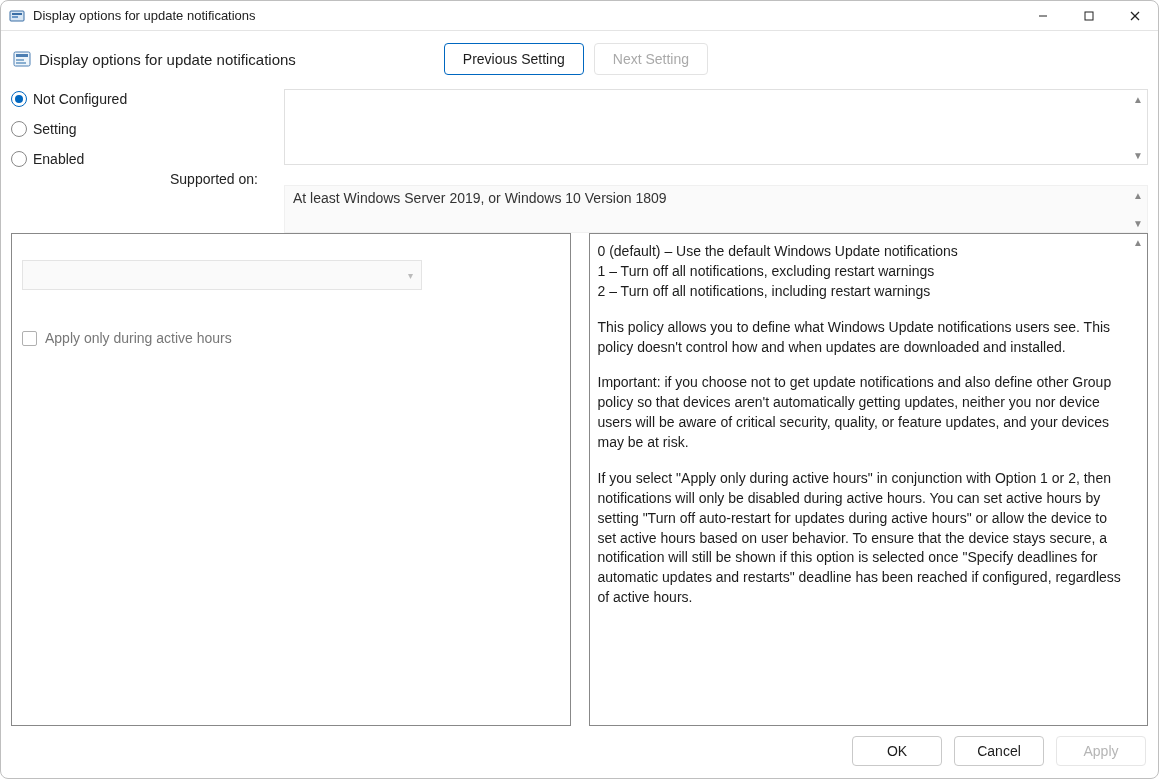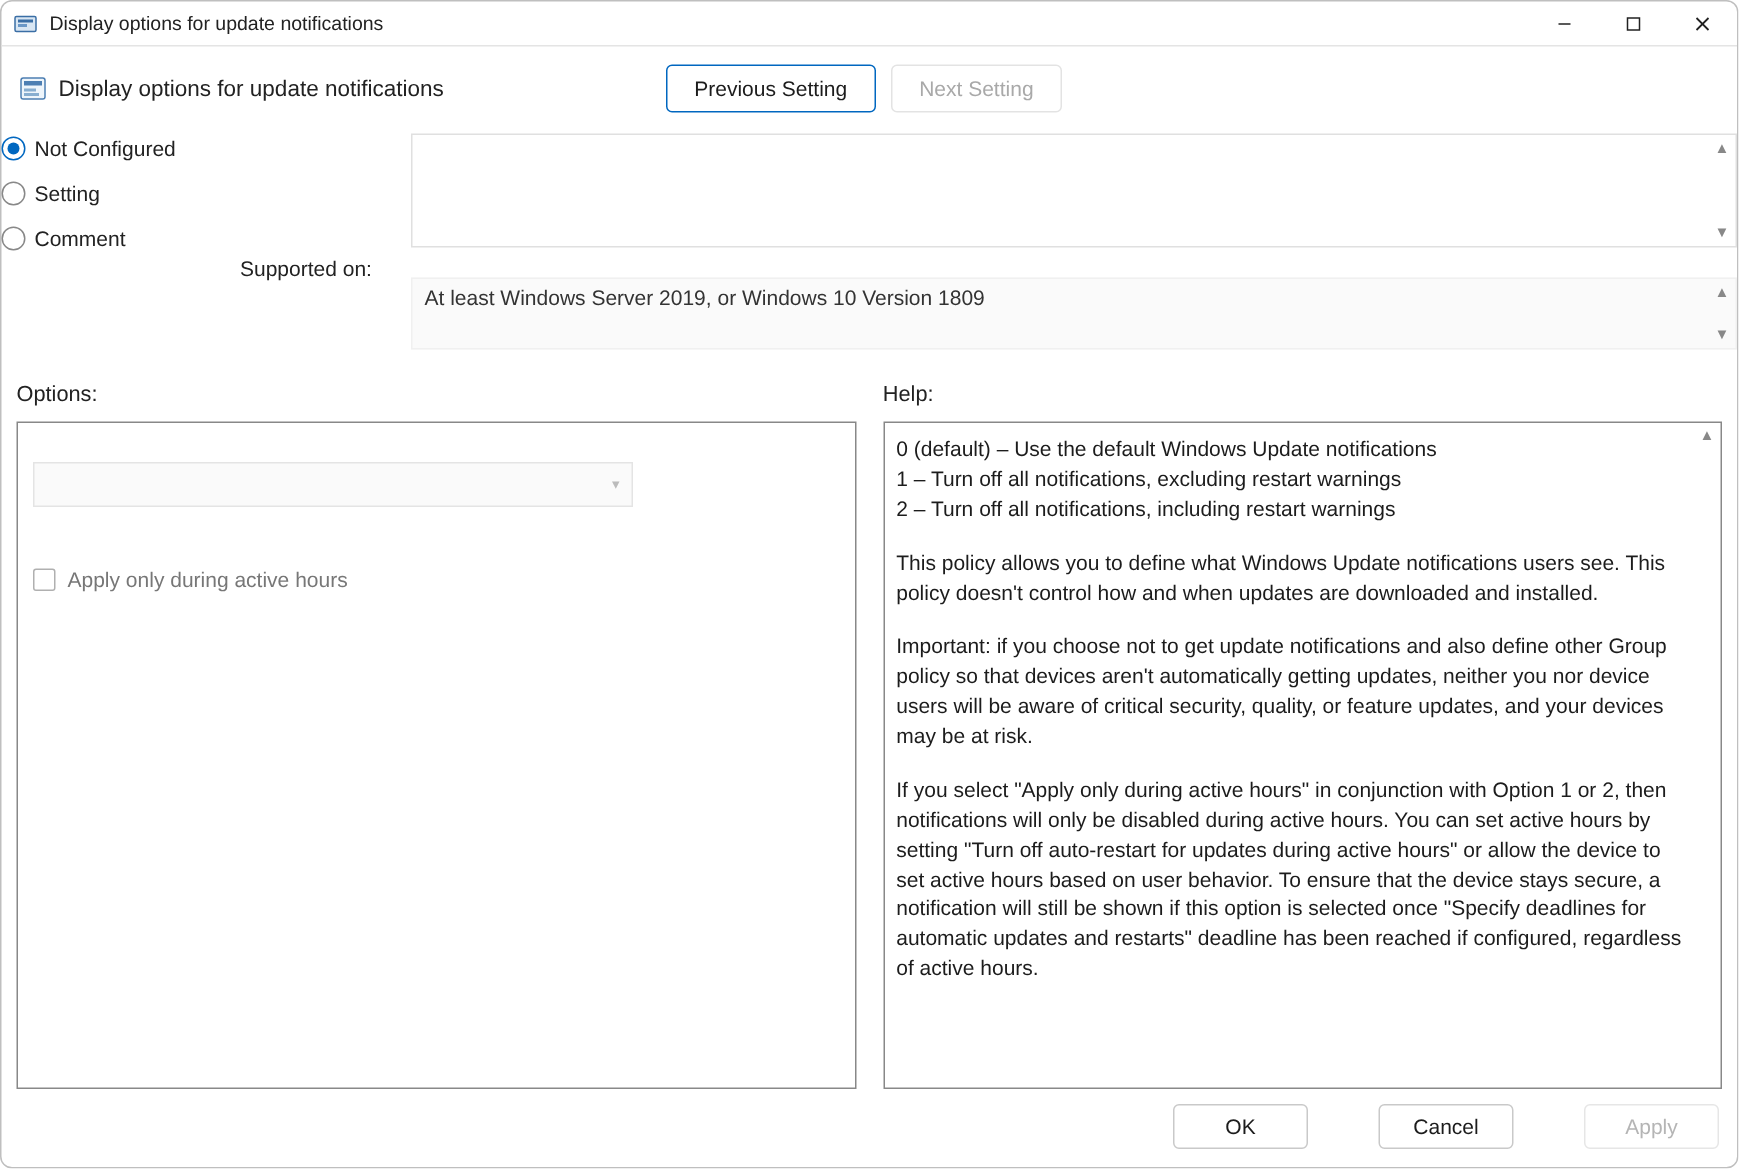--- a/index.html
+++ b/index.html
@@ -87,21 +87,21 @@
   }
   .nav-next {
     border: 1px solid #e3e3e3;
     color: #a9a9a9;
   }
 
   
   .config-grid {
     display: grid;
     grid-template-columns: 155px 110px 1fr;
-    padding: 0 0;
+    padding: 0 10px;
     column-gap: 4px;
   }
   .radio-stack {
     grid-column: 1;
     grid-row: 1 / span 3;
     display: flex;
     flex-direction: column;
     gap: 14px;
     padding-top: 2px;
   }
@@ -244,21 +244,20 @@
     gap: 12px;
   }
   .footer .btn {
     width: 90px;
     height: 30px;
     border-radius: 4px;
     display: flex;
     align-items: center;
     justify-content: center;
     font-size: 14px;
-    margin-left: 35px;
   }
   .btn-ok, .btn-cancel {
     border: 1px solid #c9c9c9;
     background: #ffffff;
     color: #1c1c1c;
   }
   .btn-apply {
     border: 1px solid #e6e6e6;
     background: #ffffff;
     color: #b5b5b5;
@@ -321,41 +320,37 @@
             <span class="dot"></span>
           </span>
         <span>Not Configured</span>
       </div>
       <div class="radio-row">
         <span class="radio"></span>
         <span>Setting</span>
       </div>
       <div class="radio-row">
         <span class="radio"></span>
-        <span>Comment</span>
+        <span>Enabled</span>
       </div>
     </div>
 
     <div class="comment-box" style="grid-column:3; grid-row:1;">
       <span class="sb-arrow up">▲</span>
       <span class="sb-arrow down">▼</span>
     </div>
 
     <div class="fld-label" style="grid-column:2; grid-row:2; margin-top:6px;">Supported on:</div>
     <div class="supported-box" style="grid-column:3; grid-row:2;">
       <span>At least Windows Server 2019, or Windows 10 Version 1809</span>
       <span class="sb-arrow up">▲</span>
       <span class="sb-arrow down">▼</span>
     </div>
   </div>
 
-  <div class="section-labels">
-    <div>Options:</div>
-    <div>Help:</div>
-  </div>
 
   <div class="panels">
     <div class="panel options-panel">
       <div class="dropdown">
         <span class="chev">▾</span>
       </div>
       <div class="checkbox-row">
         <span class="checkbox"></span>
         <span>Apply only during active hours</span>
       </div>

